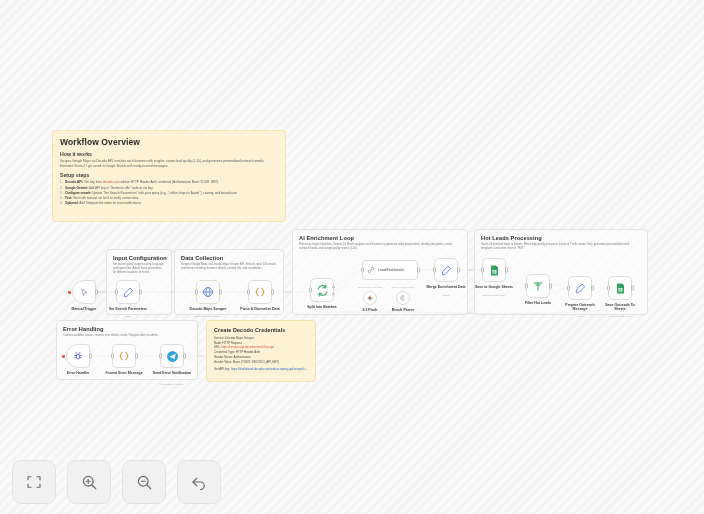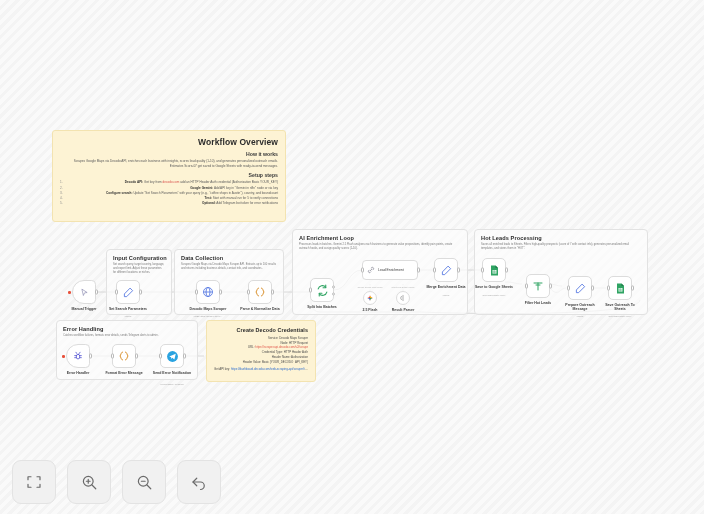--- a/index.html
+++ b/index.html
@@ -19,21 +19,21 @@
     );
   }
 
   
   .sticky {
     position: absolute;
     border-radius: 3px;
     padding: 6px 7px;
     overflow: hidden;
   }
-  .sticky-yellow { background: #fdf3d4; border: 1px solid #f3e3b0; text-align: right; }
+  .sticky-yellow { background: #fdf3d4; border: 1px solid #f3e3b0; }
   .sticky h1 {
     font-size: 8.5px; font-weight: bold; color: #2b2b2b;
     margin-bottom: 4px; letter-spacing: .1px;
   }
   .sticky h2 {
     font-size: 5.2px; font-weight: bold; color: #3a3a3a;
     margin: 4px 0 2px;
   }
   .sticky p {
     font-size: 3.1px; line-height: 1.5; color: #5a5a5a;

